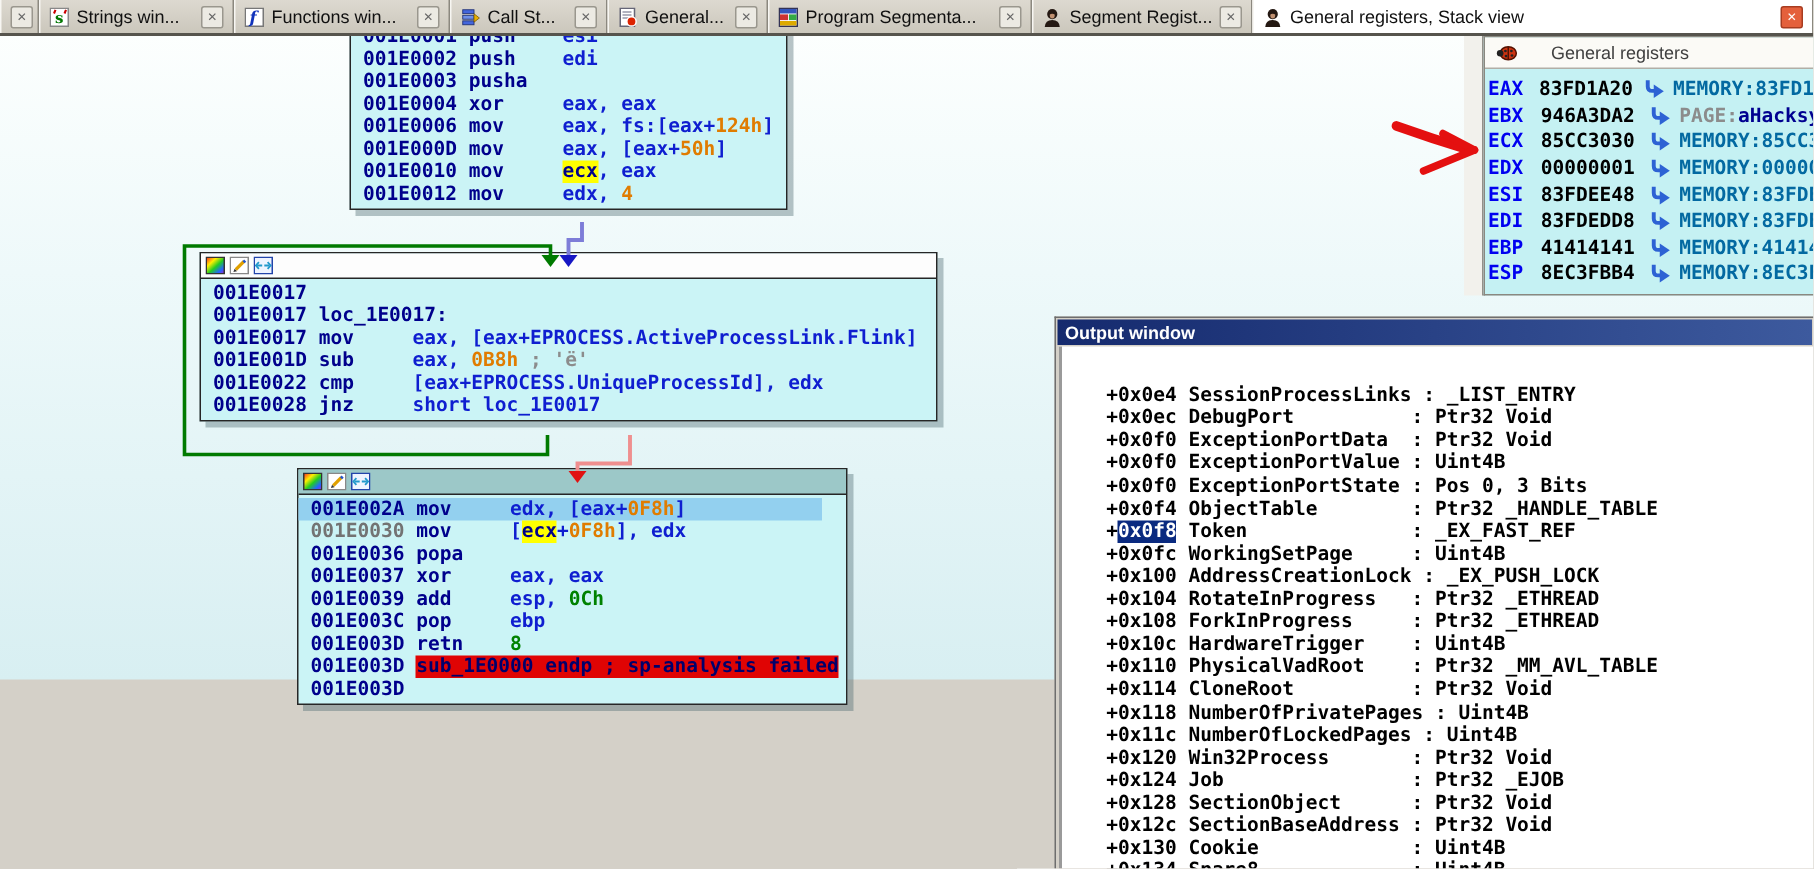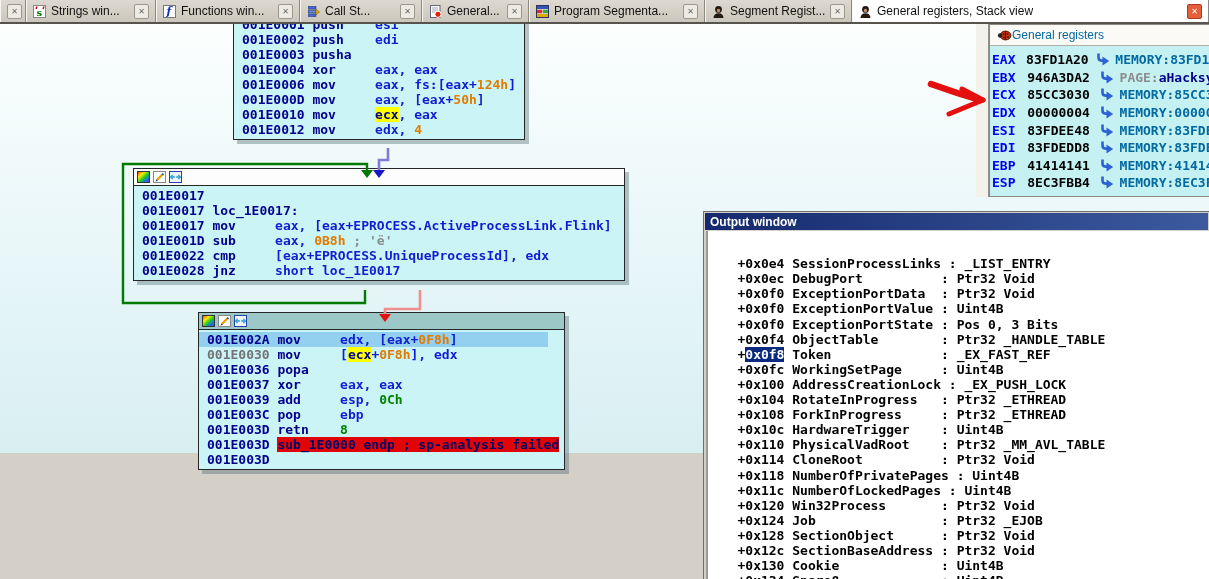--- a/index.html
+++ b/index.html
@@ -9,21 +9,21 @@
   
   #tabbar{position:absolute;top:0;left:0;width:1209px;height:22px;z-index:7;
           background:linear-gradient(#ddd9d0,#cbc7bc);display:flex;align-items:stretch}
   .tab{display:flex;align-items:center;gap:5px;padding:0 6px;box-sizing:border-box;
        border-left:1px solid #f7f6f2;border-right:1px solid #8b887f;
        font-size:12px;color:#101010;cursor:pointer;white-space:nowrap;overflow:hidden}
   .tab.active{background:#fff}
   #tabbar .tab:nth-child(1){width:26px}
   #tabbar .tab:nth-child(2){width:130px}
   #tabbar .tab:nth-child(3){width:144px}
-  #tabbar .tab:nth-child(4){width:122px}
+  #tabbar .tab:nth-child(4){width:105px}
   #tabbar .tab:nth-child(5){width:107px}
   #tabbar .tab:nth-child(6){width:176px}
   #tabbar .tab:nth-child(7){width:147px}
   #tabbar .tab:nth-child(8){flex:1}
   .tlabel{flex:0 1 auto;overflow:hidden}
   .ticon{flex:0 0 auto;display:flex}
   .ticon svg{display:block}
   .tclose{flex:0 0 auto;margin-left:auto;width:13px;height:13px;border-radius:2px;
           background:#eceae3;border:1px solid #9a978e;color:#666;
           font:bold 8px "DejaVu Sans",sans-serif;display:flex;align-items:center;justify-content:center}
@@ -53,21 +53,21 @@
   #b3{left:198px;top:298px;width:367px}
 
   #edges{position:absolute;top:0;left:0;width:1209px;height:579px;z-index:6;pointer-events:none}
 
   
   #splitter{position:absolute;left:976px;top:24px;width:13px;height:173px;z-index:4;
             background:#f2f1ec;border-right:1px solid #93908a;box-sizing:border-box}
   #regpanel{position:absolute;left:989px;top:24px;width:220px;height:173px;z-index:4;
             background:#c5f1f3;border:1px solid #8a8880;border-right:none;box-sizing:border-box}
   .reg-title{height:20px;background:#fbfaf6;border-bottom:1px solid #b1aea6;
-             display:flex;align-items:center;gap:0;padding-left:7px;font-size:12px;color:#0369a1}
+             display:flex;align-items:center;gap:22px;padding-left:7px;font-size:12px;color:#404040}
   #reg-rows{padding:5px 0 0 2px;font:bold 13px "DejaVu Sans Mono",monospace;white-space:pre;overflow:hidden}
   .rrow{display:flex;align-items:center;height:17.6px;cursor:default}
   .rname{color:#0000f0;width:37px}
   .rval{color:#000000;width:71px}
   .rarr{width:26px;display:flex;justify-content:center}
   .rtgt{overflow:hidden;white-space:pre}
   .olive{color:#0369a1}.grayp{color:#8c8c8c}.navyv{color:#000090}
 
   
   #outwin{position:absolute;left:703px;top:211px;width:506px;height:381px;z-index:4;
@@ -252,21 +252,21 @@
     </div>
     <div id="reg-rows"><div class="rrow"><span class="rname">EAX</span><span class="rval">83FD1A20</span><span class="rarr"><svg width="16" height="13" viewBox="0 0 16 13">
               <path d="M3.5 0.5 V4.6 Q3.5 7.6 6.5 7.6 H8" fill="none" stroke="#2d62d4" stroke-width="2.6"></path>
               <path d="M7.5 3.4 L14.2 7.9 L7.5 12.4 Z" fill="#2d62d4"></path>
             </svg></span><span class="rtgt"><span class="olive">MEMORY:</span><span class="olive">83FD1A</span></span></div><div class="rrow"><span class="rname">EBX</span><span class="rval">946A3DA2</span><span class="rarr"><svg width="16" height="13" viewBox="0 0 16 13">
               <path d="M3.5 0.5 V4.6 Q3.5 7.6 6.5 7.6 H8" fill="none" stroke="#2d62d4" stroke-width="2.6"></path>
               <path d="M7.5 3.4 L14.2 7.9 L7.5 12.4 Z" fill="#2d62d4"></path>
             </svg></span><span class="rtgt"><span class="grayp">PAGE:</span><span class="navyv">aHacksy</span></span></div><div class="rrow"><span class="rname">ECX</span><span class="rval">85CC3030</span><span class="rarr"><svg width="16" height="13" viewBox="0 0 16 13">
               <path d="M3.5 0.5 V4.6 Q3.5 7.6 6.5 7.6 H8" fill="none" stroke="#2d62d4" stroke-width="2.6"></path>
               <path d="M7.5 3.4 L14.2 7.9 L7.5 12.4 Z" fill="#2d62d4"></path>
-            </svg></span><span class="rtgt"><span class="olive">MEMORY:</span><span class="olive">85CC3</span></span></div><div class="rrow"><span class="rname">EDX</span><span class="rval">00000004</span><span class="rarr"><svg width="16" height="13" viewBox="0 0 16 13">
+            </svg></span><span class="rtgt"><span class="olive">MEMORY:</span><span class="olive">85CC3</span></span></div><div class="rrow"><span class="rname">EDX</span><span class="rval">00000001</span><span class="rarr"><svg width="16" height="13" viewBox="0 0 16 13">
               <path d="M3.5 0.5 V4.6 Q3.5 7.6 6.5 7.6 H8" fill="none" stroke="#2d62d4" stroke-width="2.6"></path>
               <path d="M7.5 3.4 L14.2 7.9 L7.5 12.4 Z" fill="#2d62d4"></path>
             </svg></span><span class="rtgt"><span class="olive">MEMORY:</span><span class="olive">00000</span></span></div><div class="rrow"><span class="rname">ESI</span><span class="rval">83FDEE48</span><span class="rarr"><svg width="16" height="13" viewBox="0 0 16 13">
               <path d="M3.5 0.5 V4.6 Q3.5 7.6 6.5 7.6 H8" fill="none" stroke="#2d62d4" stroke-width="2.6"></path>
               <path d="M7.5 3.4 L14.2 7.9 L7.5 12.4 Z" fill="#2d62d4"></path>
             </svg></span><span class="rtgt"><span class="olive">MEMORY:</span><span class="olive">83FDE</span></span></div><div class="rrow"><span class="rname">EDI</span><span class="rval">83FDEDD8</span><span class="rarr"><svg width="16" height="13" viewBox="0 0 16 13">
               <path d="M3.5 0.5 V4.6 Q3.5 7.6 6.5 7.6 H8" fill="none" stroke="#2d62d4" stroke-width="2.6"></path>
               <path d="M7.5 3.4 L14.2 7.9 L7.5 12.4 Z" fill="#2d62d4"></path>
             </svg></span><span class="rtgt"><span class="olive">MEMORY:</span><span class="olive">83FDE</span></span></div><div class="rrow"><span class="rname">EBP</span><span class="rval">41414141</span><span class="rarr"><svg width="16" height="13" viewBox="0 0 16 13">
               <path d="M3.5 0.5 V4.6 Q3.5 7.6 6.5 7.6 H8" fill="none" stroke="#2d62d4" stroke-width="2.6"></path>

